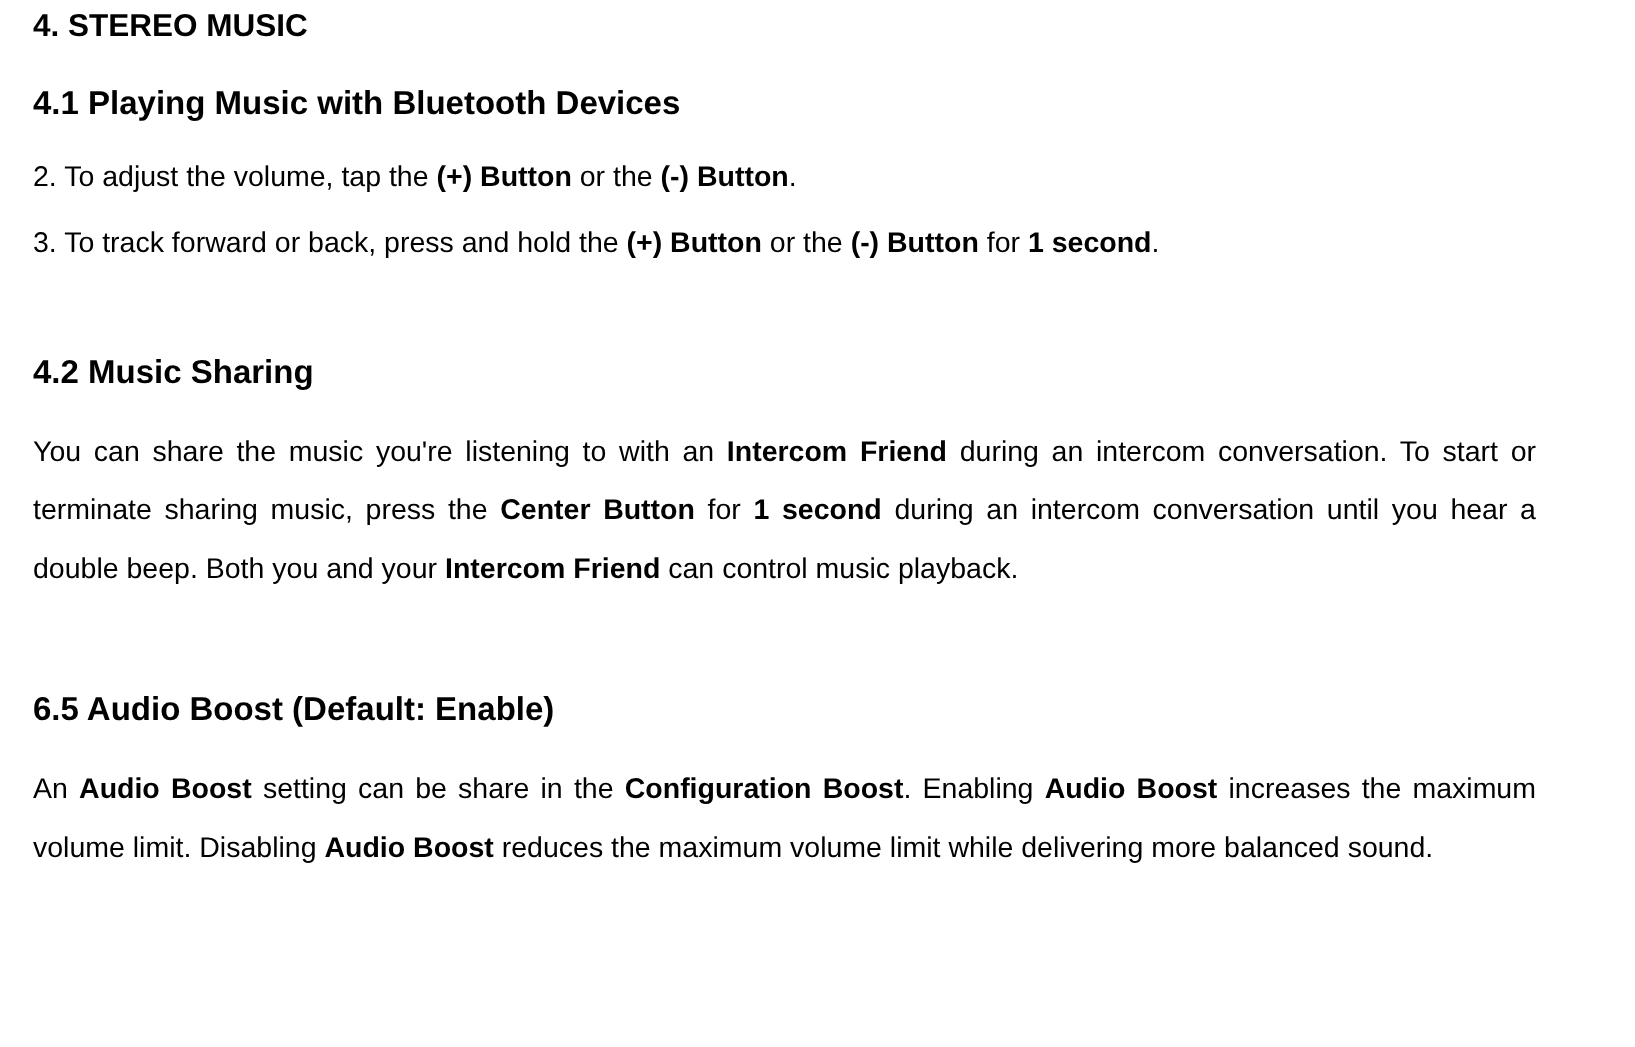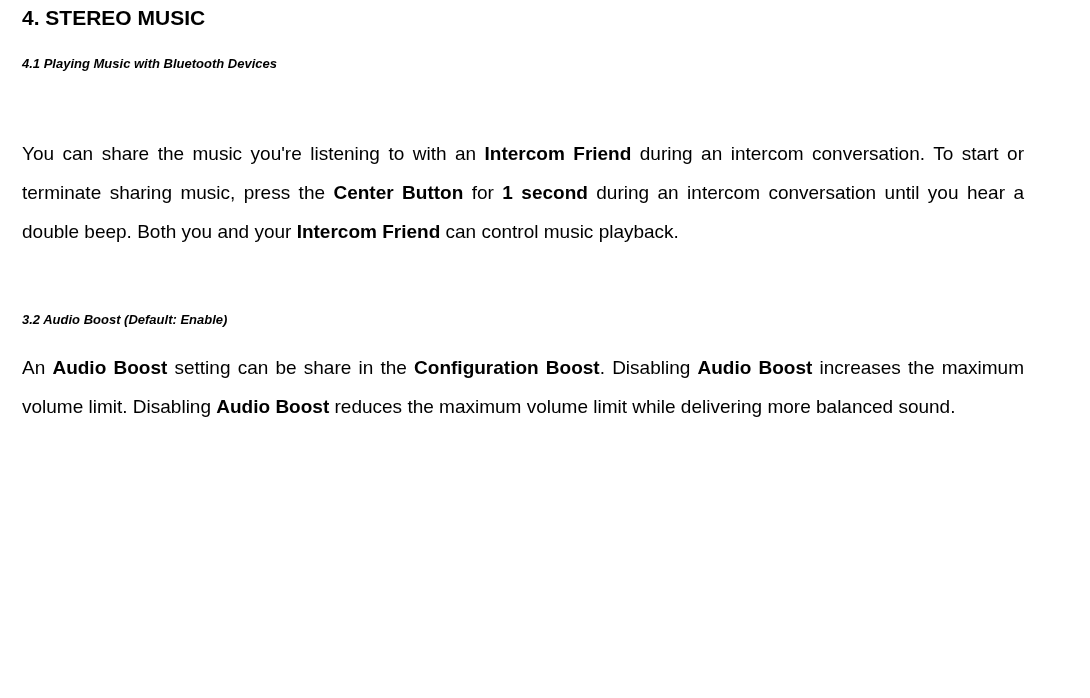--- a/index.html
+++ b/index.html
@@ -14,24 +14,23 @@
     box-sizing: border-box;
     padding: 0 22px 30px 22px;
     width: 1046px;
   }
   .title {
     font-size: 21px;
     font-weight: 700;
     margin: 6px 0 26px 0;
   }
   .subheading {
-    font-size: 13px;
+    font-size: 22px;
     font-weight: 700;
     margin: 0 0 22px 0;
-    font-style: italic;
   }
   .para {
     font-size: 19px;
     line-height: 2.05;
     margin: 0 0 18px 0;
     text-align: justify;
     text-justify: inter-word;
   }
   .para-tight {
     font-size: 19px;
@@ -46,30 +45,37 @@
 </head>
 <body>
 
 <div class="page">
 
   <div class="title">4. STEREO MUSIC</div>
 
   <div class="subheading">4.1 Playing Music with Bluetooth Devices</div>
 
 
+  <div class="para-tight">
+    <span>2. To adjust the volume, tap the </span><b>(+) Button</b><span> or the </span><b>(-) Button</b><span>.</span>
+  </div>
 
+  <div class="para-tight">
+    <span>3. To track forward or back, press and hold the </span><b>(+) Button</b><span> or the </span><b>(-) Button</b><span> for </span><b>1 second</b><span>.</span>
+  </div>
 
   <div class="section-gap"></div>
 
+  <div class="subheading">4.2 Music Sharing</div>
 
   <div class="para">
     <span>You can share the music you're listening to with an </span><b>Intercom Friend</b><span> during an intercom conversation. To start or terminate sharing music, press the </span><b>Center Button</b><span> for </span><b>1 second</b><span> during an intercom conversation until you hear a double beep. Both you and your </span><b>Intercom Friend</b><span> can control music playback.</span>
   </div>
 
   <div class="section-gap"></div>
 
-  <div class="subheading">3.2 Audio Boost (Default: Enable)</div>
+  <div class="subheading">6.5 Audio Boost (Default: Enable)</div>
 
   <div class="para">
-    <span>An </span><b>Audio Boost</b><span> setting can be share in the </span><b>Configuration Boost</b><span>. Disabling </span><b>Audio Boost</b><span> increases the maximum volume limit. Disabling </span><b>Audio Boost</b><span> reduces the maximum volume limit while delivering more balanced sound.</span>
+    <span>An </span><b>Audio Boost</b><span> setting can be share in the </span><b>Configuration Boost</b><span>. Enabling </span><b>Audio Boost</b><span> increases the maximum volume limit. Disabling </span><b>Audio Boost</b><span> reduces the maximum volume limit while delivering more balanced sound.</span>
   </div>
 
 </div>
 
 </body></html>

